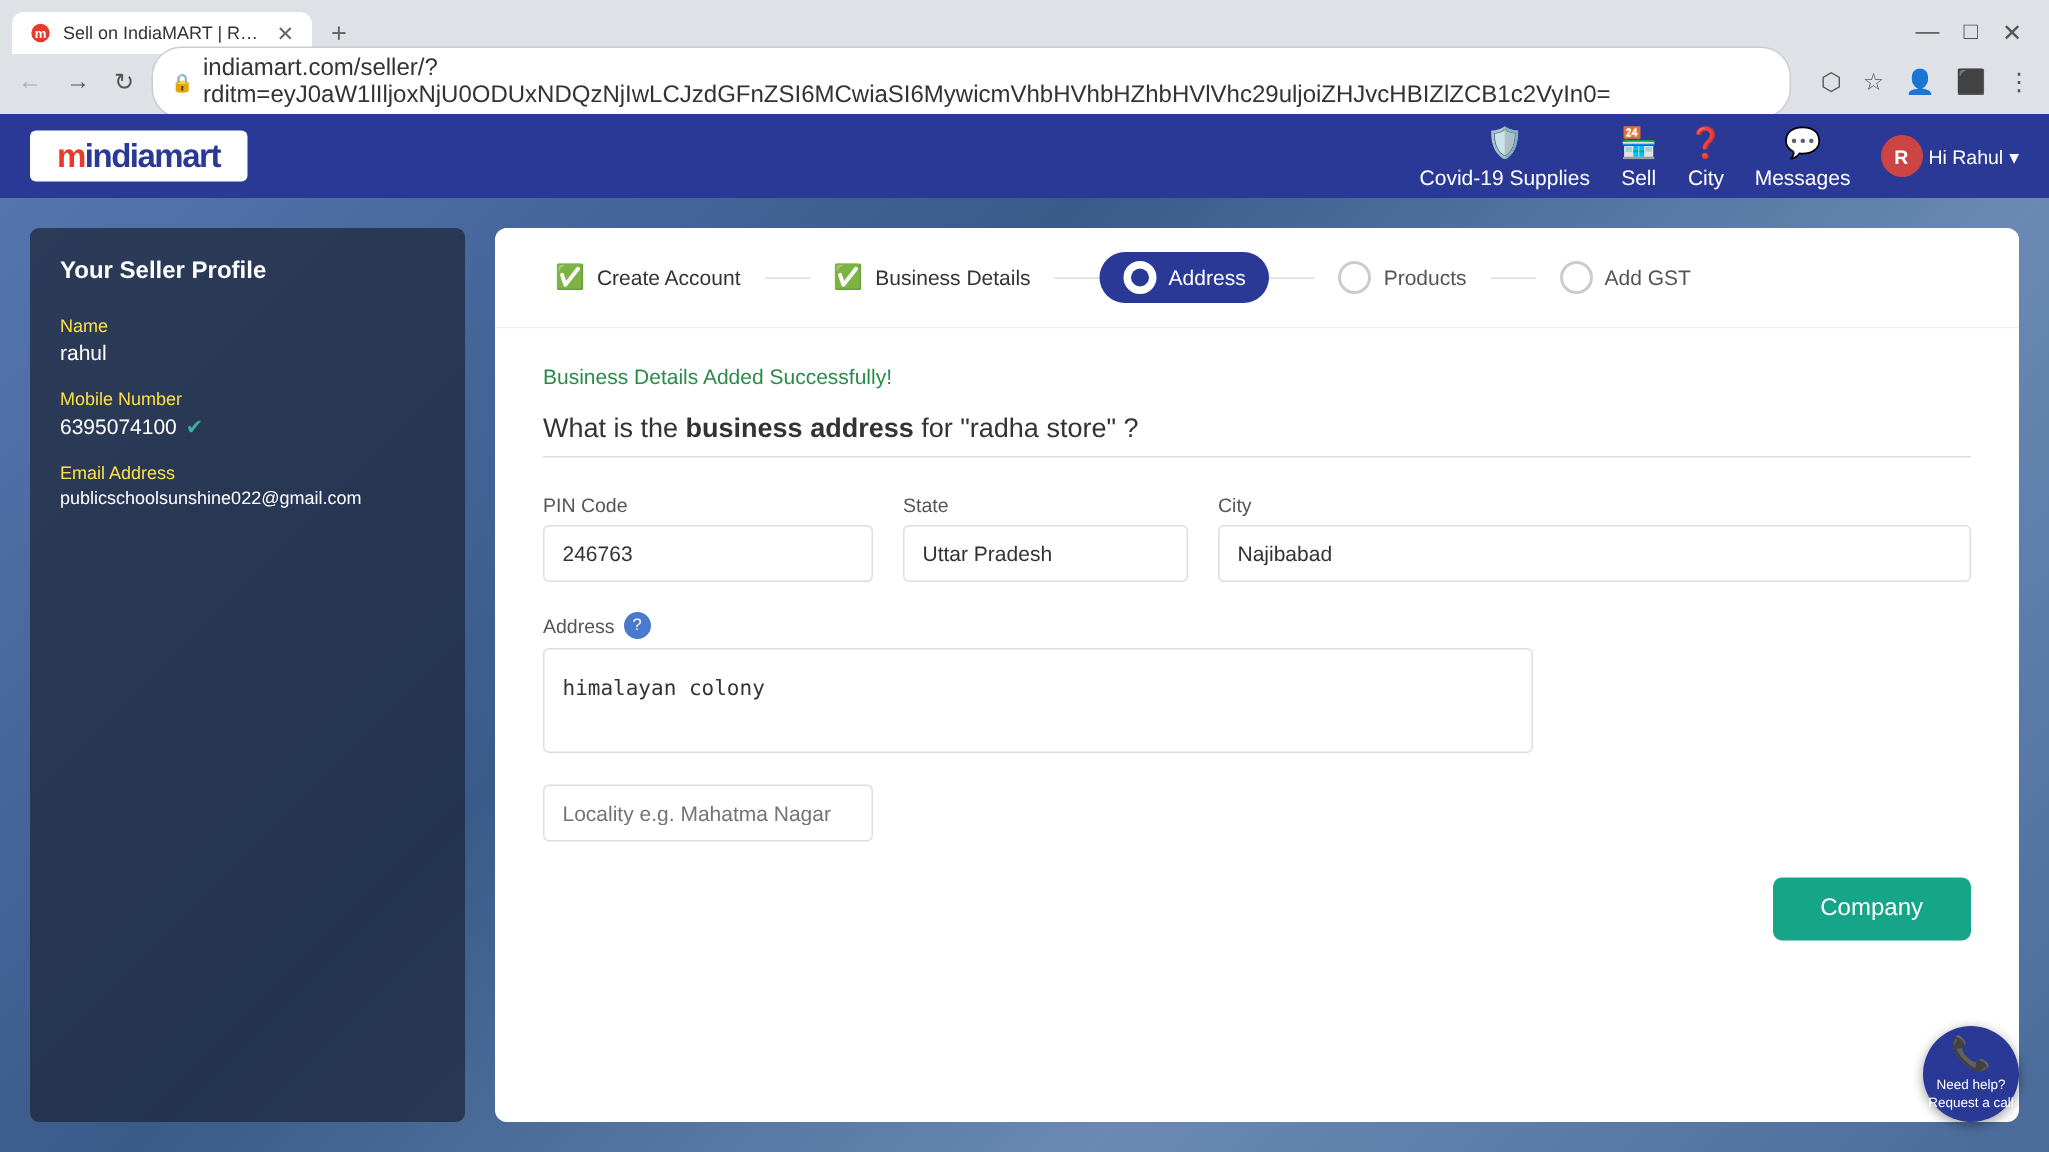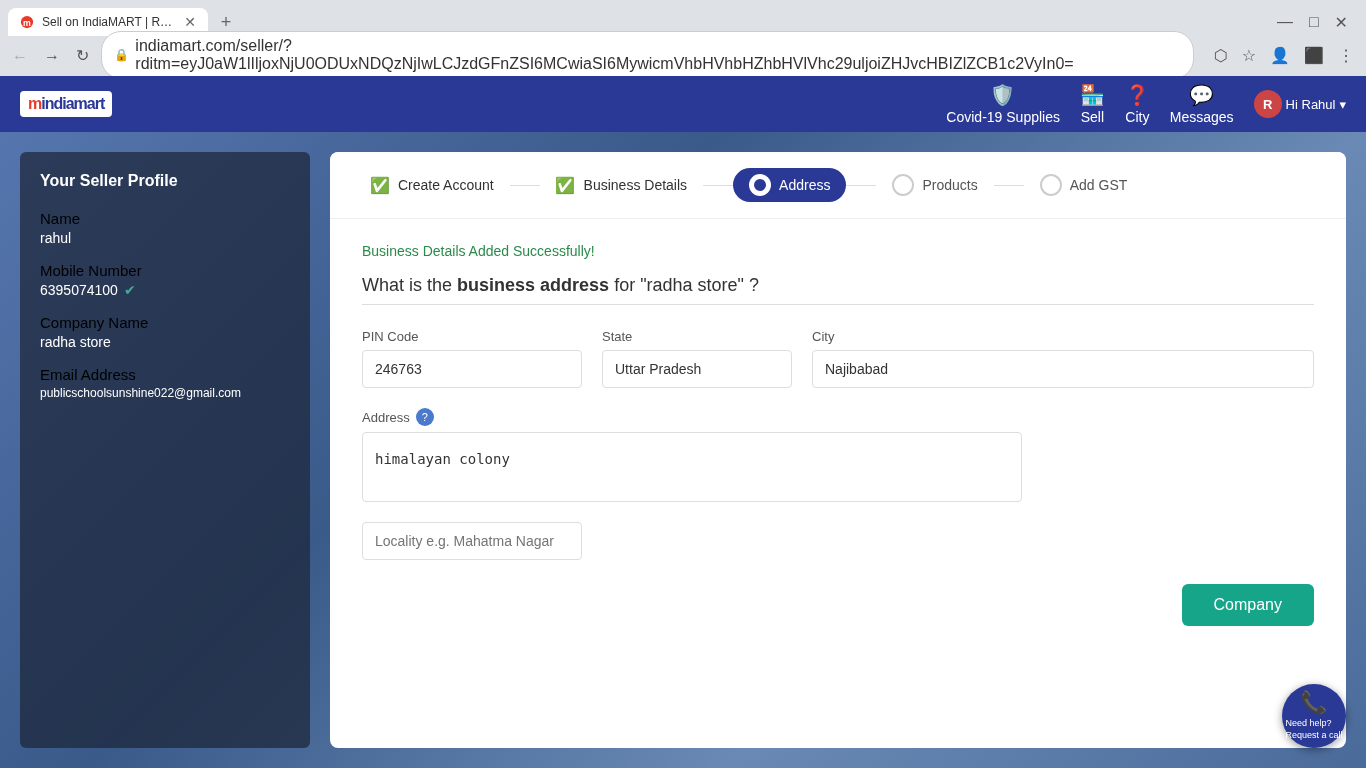--- a/index.html
+++ b/index.html
@@ -66,22 +66,22 @@
 
     
     .top-navbar {
       position: relative; z-index: 10;
       background: #2a3896;
       height: 56px; display: flex; align-items: center; padding: 0 20px; gap: 20px;
     }
 
     .logo-area { display: flex; align-items: center; }
     .logo-box {
-      background: white; border-radius: 4px; padding: 4px 8px;
-      font-size: 16px; font-weight: bold; color: #2a3896; letter-spacing: -1px;
+      background: white; border-radius: 4px; padding: 4px 18px;
+      font-size: 22px; font-weight: bold; color: #2a3896; letter-spacing: -1px;
     }
 
     .nav-spacer { flex: 1; }
 
     .nav-item {
       display: flex; flex-direction: column; align-items: center;
       color: white; font-size: 11px; cursor: pointer; gap: 2px;
     }
     .nav-item-icon { font-size: 20px; }
     .nav-item-label { font-size: 14px; white-space: nowrap; }
@@ -104,21 +104,21 @@
     
     .seller-profile-panel {
       background: rgba(30, 40, 60, 0.75);
       border-radius: 6px; padding: 20px; width: 290px; min-width: 290px;
       color: white;
     }
 
     .panel-title { font-size: 16px; font-weight: bold; color: white; margin-bottom: 20px; }
 
     .profile-row { margin-bottom: 16px; }
-    .profile-label { font-size: 15px; color: #000000; margin-bottom: 3px; }
+    .profile-label { font-size: 12px; color: #fde047; margin-bottom: 3px; }
     .profile-value {
       font-size: 14px; color: white; display: flex; align-items: center; gap: 6px;
     }
     .verified-icon { color: #4a9; font-size: 14px; }
 
     
     .main-form {
       background: white; border-radius: 8px; flex: 1;
       padding: 0 0 20px 0; overflow: hidden;
     }
@@ -298,24 +298,20 @@
     </div>
 
     <div class="profile-row">
       <div class="profile-label">Mobile Number</div>
       <div class="profile-value">
         <span>6395074100</span>
         <span class="verified-icon">✔</span>
       </div>
     </div>
 
-    <div class="profile-row">
-      <div class="profile-label">Company Name</div>
-      <div class="profile-value">radha store</div>
-    </div>
 
     <div class="profile-row">
       <div class="profile-label">Email Address</div>
       <div class="profile-value" style="font-size:12px; word-break:break-all;">publicschoolsunshine022@gmail.com</div>
     </div>
   </div>
 
   <div class="main-form">
 
     <div class="steps-bar">
@@ -399,14 +395,14 @@
     <div class="form-footer">
       <button class="continue-btn">Company</button>
     </div>
 
   </div>
 
 </div>
 
 <div class="help-float">
   <span class="help-float-icon">📞</span>
-  <span style="font-size:9px; line-height:1.3; text-align:left;">Need help?<br>Request a call</span>
+  <span style="font-size:9px; line-height:1.3; text-align:center;">Need help?<br>Request a call</span>
 </div>
 
 </body></html>

